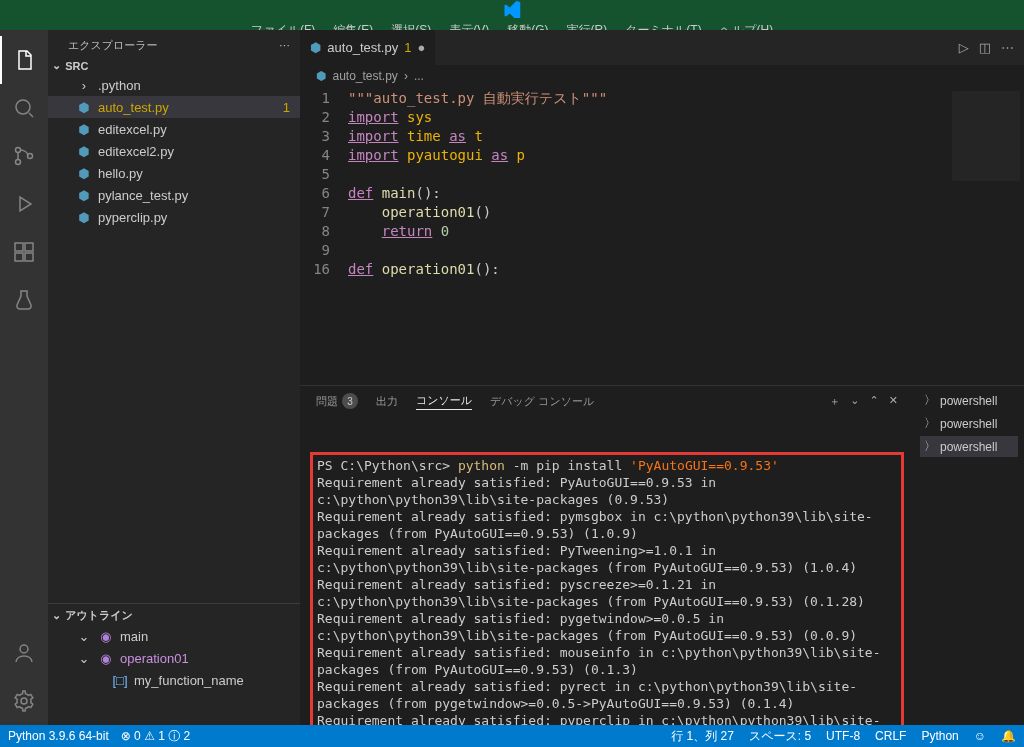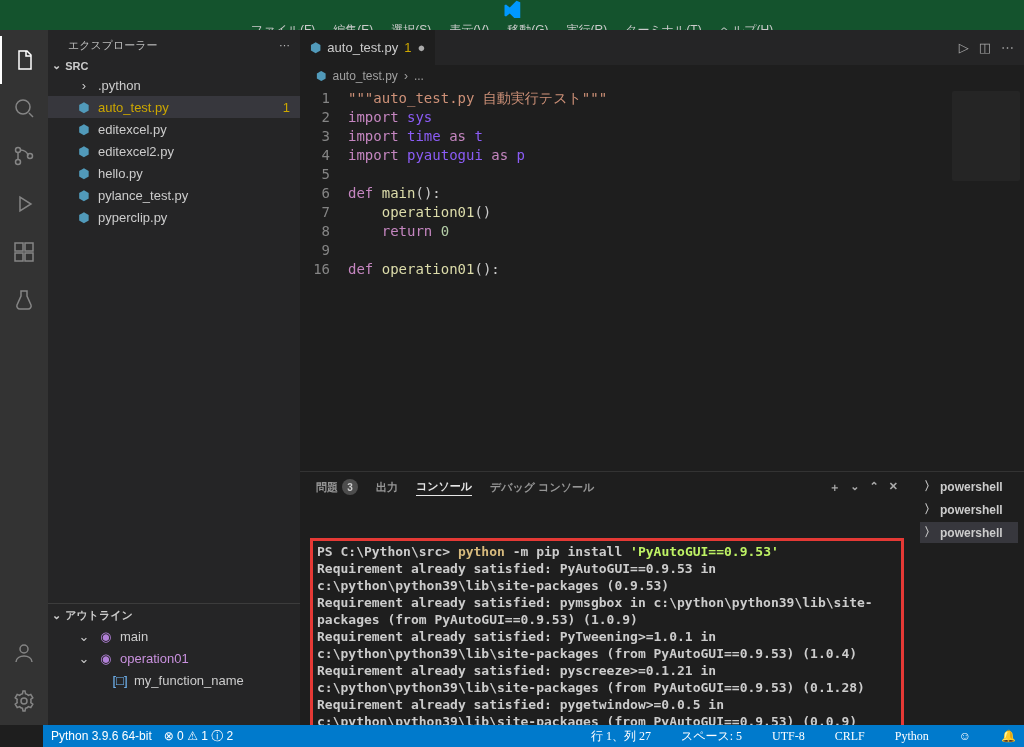--- a/index.html
+++ b/index.html
@@ -34,42 +34,42 @@
 .editorarea { flex: 1; display: flex; flex-direction: column; min-width: 0; background: #1e1e1e; }
 .tabbar { height: 35px; background: #252526; display: flex; align-items: stretch; }
 .tab { display: flex; align-items: center; background: #1e1e1e; padding: 0 10px; gap: 6px; font-size: 13px; cursor: pointer; border-right: 1px solid #252526;}
 .tab .dot { color: #cca700; }
 .tab .close { color: #aaa; }
 .tab-actions { margin-left: auto; display: flex; align-items: center; gap: 10px; padding: 0 10px; color: #aaa; }
 .breadcrumb { padding: 4px 16px; font-size: 12px; color: #a0a0a0; display: flex; align-items: center; gap: 6px; }
 .code-wrap { flex: 1; display: flex; position: relative; overflow: hidden; min-height: 0; }
 .gutter { width: 48px; text-align: right; color: #858585; font-family: Consolas, monospace; font-size: 14px; padding-right: 18px; line-height: 19px; padding-top: 2px; }
 .code { font-family: Consolas, monospace; font-size: 14px; line-height: 19px; white-space: pre; padding-top: 2px; }
-.c-kw { color: #c586c0; }
+.c-kw { color: #c586c0; text-decoration: underline; }
 .c-fn { color: #dcdcaa; }
 .c-st { color: #ce9178; }
-.c-mod { color: #8b5cf6; }
+.c-mod { color: #eab308; }
 .c-num { color: #b5cea8; }
 .minimap { position: absolute; right: 4px; top: 4px; width: 68px; height: 90px; background: #2a2a2a; border-radius:2px; opacity: 0.6; }
 .panel-wrap { display: flex; border-top: 1px solid #333; background: #1e1e1e; min-height: 0; }
 .panel { flex: 1; display: flex; flex-direction: column; min-width: 0; }
 .panel-tabs { display: flex; align-items: center; gap: 18px; padding: 0 16px; height: 30px; font-size: 11px; color: #969696; }
 .panel-tabs .pt { cursor: pointer; display:flex; align-items:center; gap:4px;}
 .panel-tabs .pt.active { color: #e7e7e7; border-bottom: 1px solid #e7e7e7; padding-bottom: 1px; }
 .panel-tabs .pbadge { display: inline-flex; width:16px;height:16px; border-radius:8px; background:#4d4d4d; color:#ccc; font-size:10px; align-items:center; justify-content:center; }
 .panel-actions { margin-left: auto; display: flex; gap: 10px; color: #aaa; }
 .terminal-body { flex: 1; padding: 2px 10px 8px 10px; overflow: hidden; font-family: Consolas, monospace; font-size: 13px; line-height: 17px; white-space: pre-wrap; color: #ccc; }
 .term-frame { border: 3px solid #e53935; padding: 2px 4px; margin-bottom: 4px; }
 .t-yel { color: #d7ba7d; }
-.t-cy { color: #bef264; }
+.t-cy { color: #f97316; }
 .panel-side { width: 110px; padding: 4px 6px; font-size: 12px; display:flex; flex-direction:column; gap:2px; }
 .panel-side div { padding: 2px 4px; cursor: pointer; display:flex; align-items:center; gap:4px;}
 .panel-side div.sel { background: #37373d; }
-.statusbar { height: 22px; background: #007acc; color: #fff; display: flex; align-items: center; font-size: 12px; padding: 0 8px; gap: 12px; margin-left: 43px; }
-.statusbar .right { margin-left: auto; display: flex; align-items: center; gap: 30px; font-family: Liberation Serif, serif; }
+.statusbar { height: 22px; background: #007acc; color: #fff; display: flex; align-items: center; font-size: 12px; padding: 0 8px; gap: 12px; }
+.statusbar .right { margin-left: auto; display: flex; align-items: center; gap: 15px; }
 svg { display: block; }
 </style>
 </head>
 <body>
 
 <div class="titlebar">
   <div class="logo">
     <svg width="18" height="18" viewBox="0 0 24 24">
         <path fill="#0098ff" d="M23 3l-5-2-9 9-5-4-2 1v14l2 1 5-4 9 9 5-2z"></path>
       </svg>
@@ -241,21 +241,21 @@
           <div>6</div>
           <div>7</div>
           <div>8</div>
           <div>9</div>
           <div>16</div>
         </div>
       <div class="code" id="code"><div><span class="c-st">"""auto_test.py 自動実行テスト"""</span></div><div><span class="c-kw">import</span> <span class="c-mod">sys</span></div><div><span class="c-kw">import</span> <span class="c-mod">time</span> <span class="c-kw">as</span> <span class="c-mod">t</span></div><div><span class="c-kw">import</span> <span class="c-mod">pyautogui</span> <span class="c-kw">as</span> <span class="c-mod">p</span></div><div>&nbsp;</div><div><span class="c-kw">def</span> <span class="c-fn">main</span>():</div><div>    <span class="c-fn">operation01</span>()</div><div>    <span class="c-kw">return</span> <span class="c-num">0</span></div><div>&nbsp;</div><div><span class="c-kw">def</span> <span class="c-fn">operation01</span>():</div></div>
       <div class="minimap"></div>
     </div>
 
-    <div class="panel-wrap" style="height:254px;font-weight:bold;">
+    <div class="panel-wrap" style="height:340px;">
       <div class="panel">
         <div class="panel-tabs">
           <span class="pt">
               <span>問題</span>
               <span class="pbadge">3</span>
             </span>
           <span class="pt">出力</span>
           <span class="pt active">コンソール</span>
           <span class="pt">デバッグ コンソール</span>
           <div class="panel-actions">

